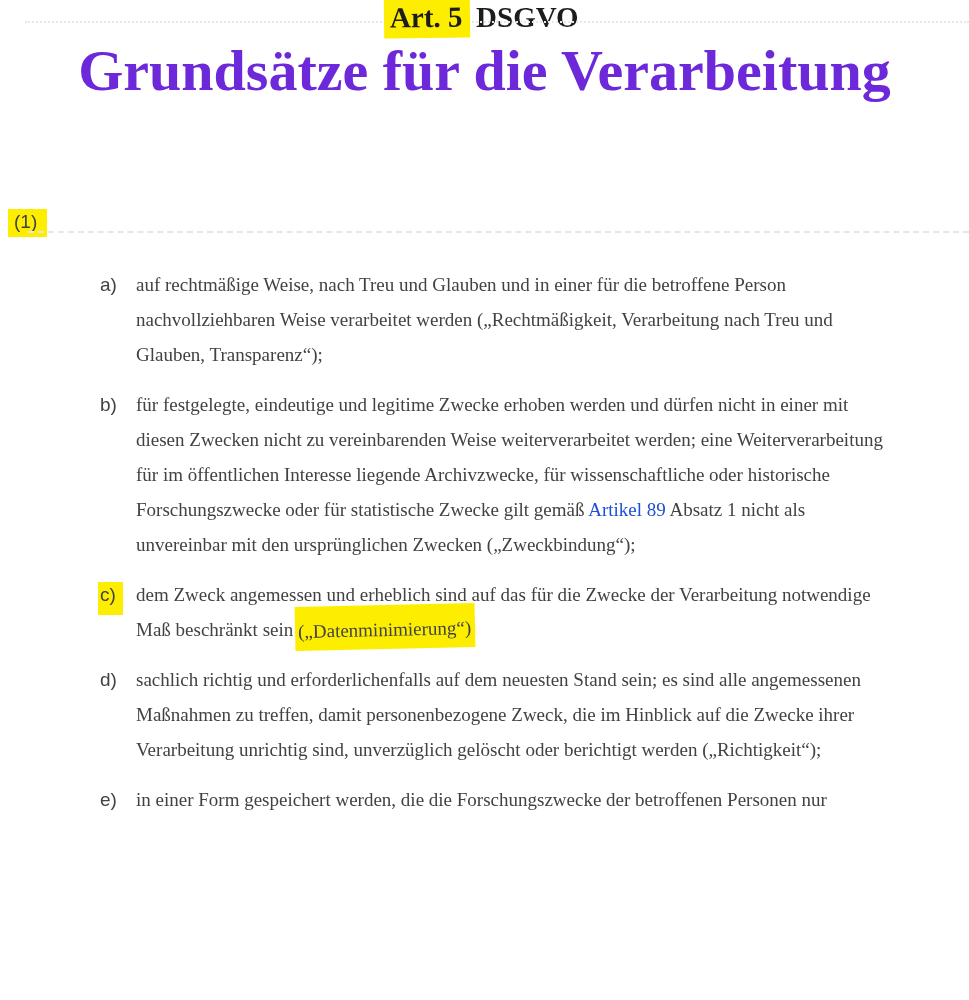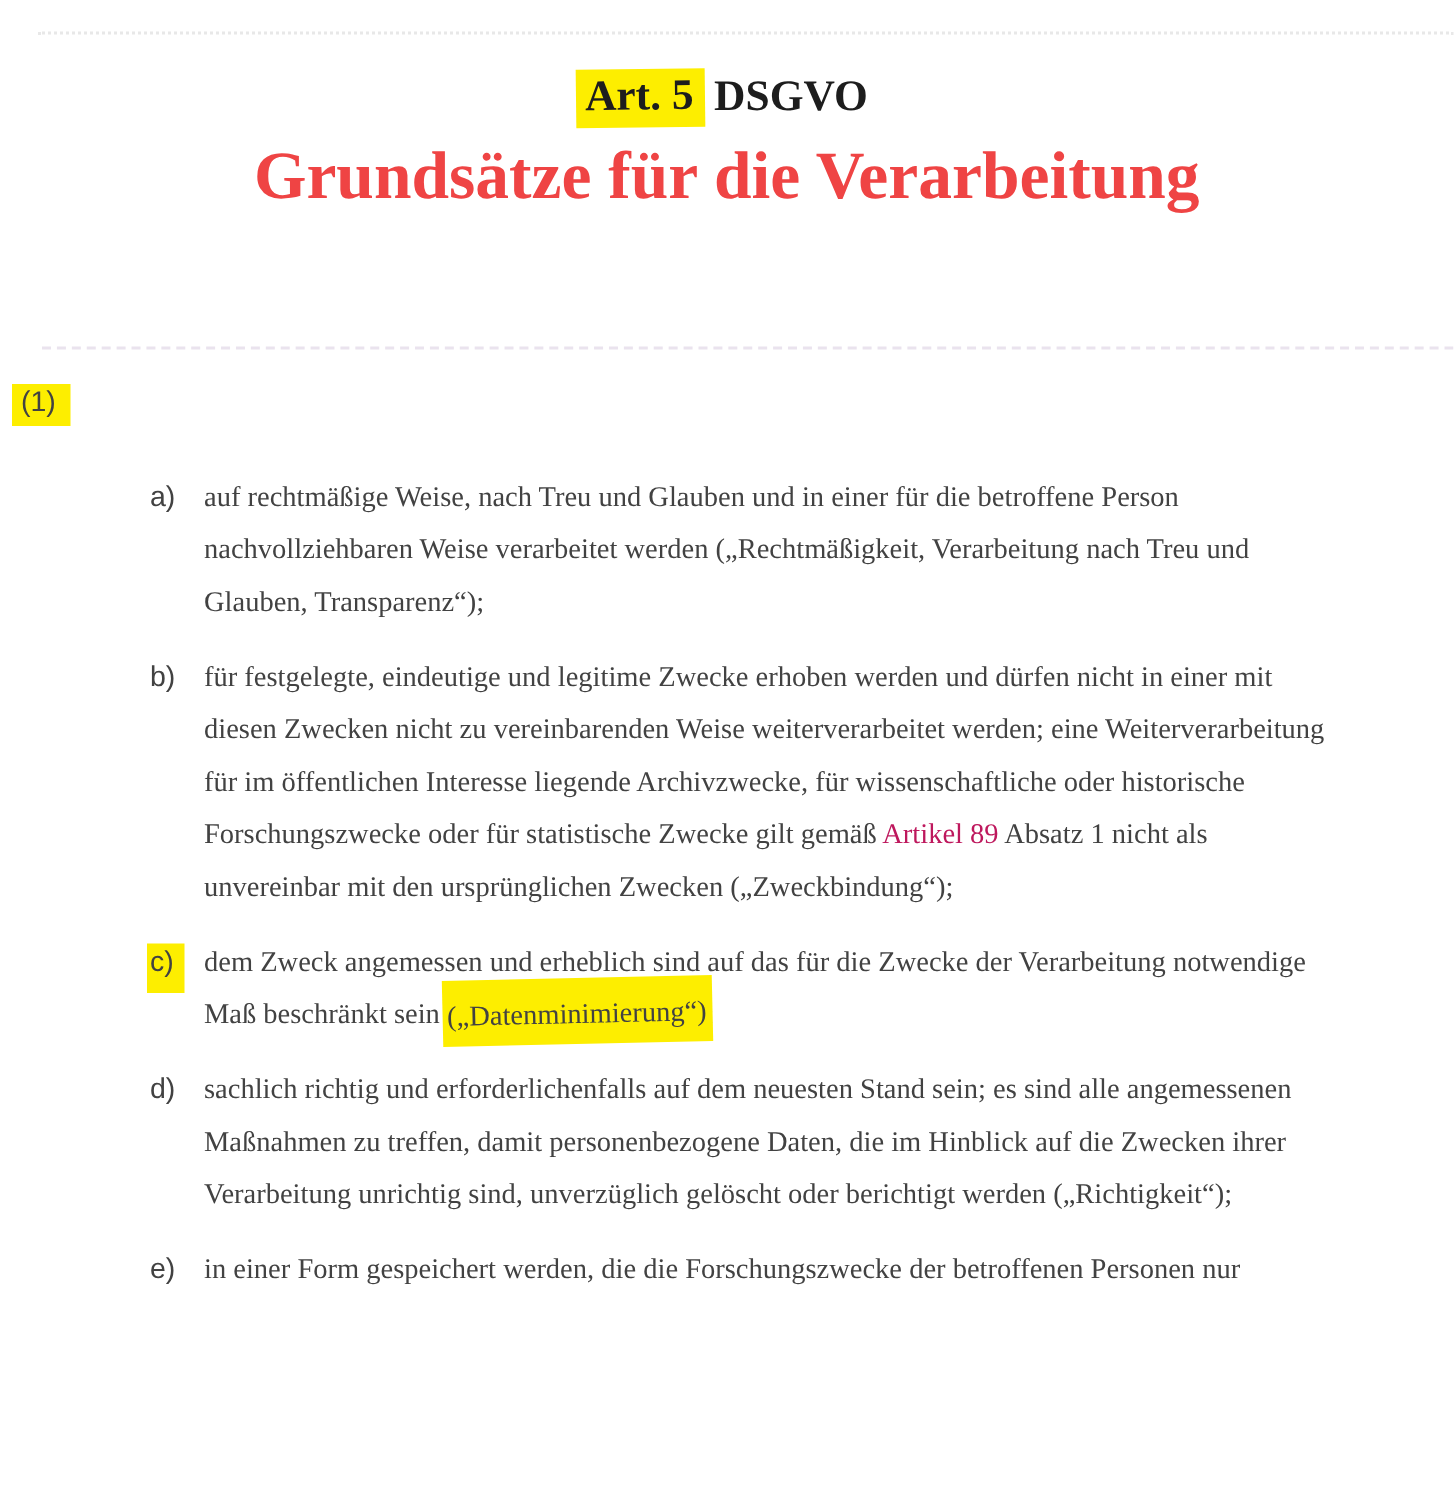--- a/index.html
+++ b/index.html
@@ -15,28 +15,28 @@
   .divider-top {
     position:absolute; top:21px; left:25px; width:944px; height:0;
     border-top:2px dotted #e8e8e8;
   }
   .divider-header {
     position:absolute; top:231px; left:28px; width:941px; height:0;
     border-top:2px dashed #eae3ee;
   }
 
   
-  .header { text-align:center; padding-top:47px; }
+  .header { text-align:center; }
   .kicker {
     font-family:"Liberation Serif", "DejaVu Serif", serif;
     font-size:29px; font-weight:bold; color:#1d1d1d; line-height:34px;
   }
   .title {
     font-family:"Liberation Serif", "DejaVu Serif", serif;
-    font-size:45px; font-weight:bold; color:#ef4444;
+    font-size:58px; font-weight:bold; color:#6d28d9;
     line-height:59px; margin-top:7px;
   }
 
   
   .hl { background:#fdee00; }
   .hl-art {
     display:inline-block;
     padding:1px 8px 4px 6px; margin:-1px -2px -4px -6px;
     transform:rotate(-0.7deg);
   }
@@ -55,21 +55,21 @@
   
   .content { font-size:19px; line-height:35px; }
   .intro-row { display:flex; margin-top:104px; padding-left:14px; }
   .intro-num { width:66px; flex-shrink:0; }
   .items { margin-top:28px; }
   .item { display:flex; padding-left:100px; }
   .item + .item { margin-top:15px; }
   .item-marker { width:36px; flex-shrink:0; }
   .item-text { width:762px;font-family:Liberation Serif, serif; }
 
-  .ref-link { color:#be185d; text-decoration:none; cursor:pointer; }
+  .ref-link { color:#1d4ed8; text-decoration:none; cursor:pointer; }
 </style>
 </head>
 <body>
 
 <div class="divider-top"></div>
 <div class="divider-header"></div>
 
 <div class="header">
   <div class="kicker">
     <span class="hl hl-art">Art. 5</span>
@@ -98,21 +98,21 @@
       <div class="item-text"><span>für festgelegte, eindeutige und legitime Zwecke erhoben werden und dürfen nicht in einer mit diesen Zwecken nicht zu vereinbarenden Weise weiterverarbeitet werden; eine Weiterverarbeitung für im öffentlichen Interesse liegende Archivzwecke, für wissenschaftliche oder historische Forschungszwecke oder für statistische Zwecke gilt gemäß </span><a class="ref-link">Artikel 89</a><span> Absatz 1 nicht als unvereinbar mit den ursprünglichen Zwecken („Zweckbindung“);</span></div>
     </div>
 
     <div class="item">
       <span class="item-marker"><span class="hl hl-c">c)</span></span>
       <div class="item-text"><span>dem Zweck angemessen und erheblich sind auf das für die Zwecke der Verarbeitung notwendige Maß beschränkt sein </span><span class="hl hl-dm">(„Datenminimierung“)</span><span>;</span></div>
     </div>
 
     <div class="item">
       <span class="item-marker">d)</span>
-      <div class="item-text">sachlich richtig und erforderlichenfalls auf dem neuesten Stand sein; es sind alle angemessenen Maßnahmen zu treffen, damit personenbezogene Daten, die im Hinblick auf die Zwecken ihrer Verarbeitung unrichtig sind, unverzüglich gelöscht oder berichtigt werden („Richtigkeit“);</div>
+      <div class="item-text">sachlich richtig und erforderlichenfalls auf dem neuesten Stand sein; es sind alle angemessenen Maßnahmen zu treffen, damit personenbezogene Zweck, die im Hinblick auf die Zwecke ihrer Verarbeitung unrichtig sind, unverzüglich gelöscht oder berichtigt werden („Richtigkeit“);</div>
     </div>
 
     <div class="item">
       <span class="item-marker">e)</span>
       <div class="item-text">in einer Form gespeichert werden, die die Forschungszwecke der betroffenen Personen nur</div>
     </div>
 
   </div>
 </div>
 

